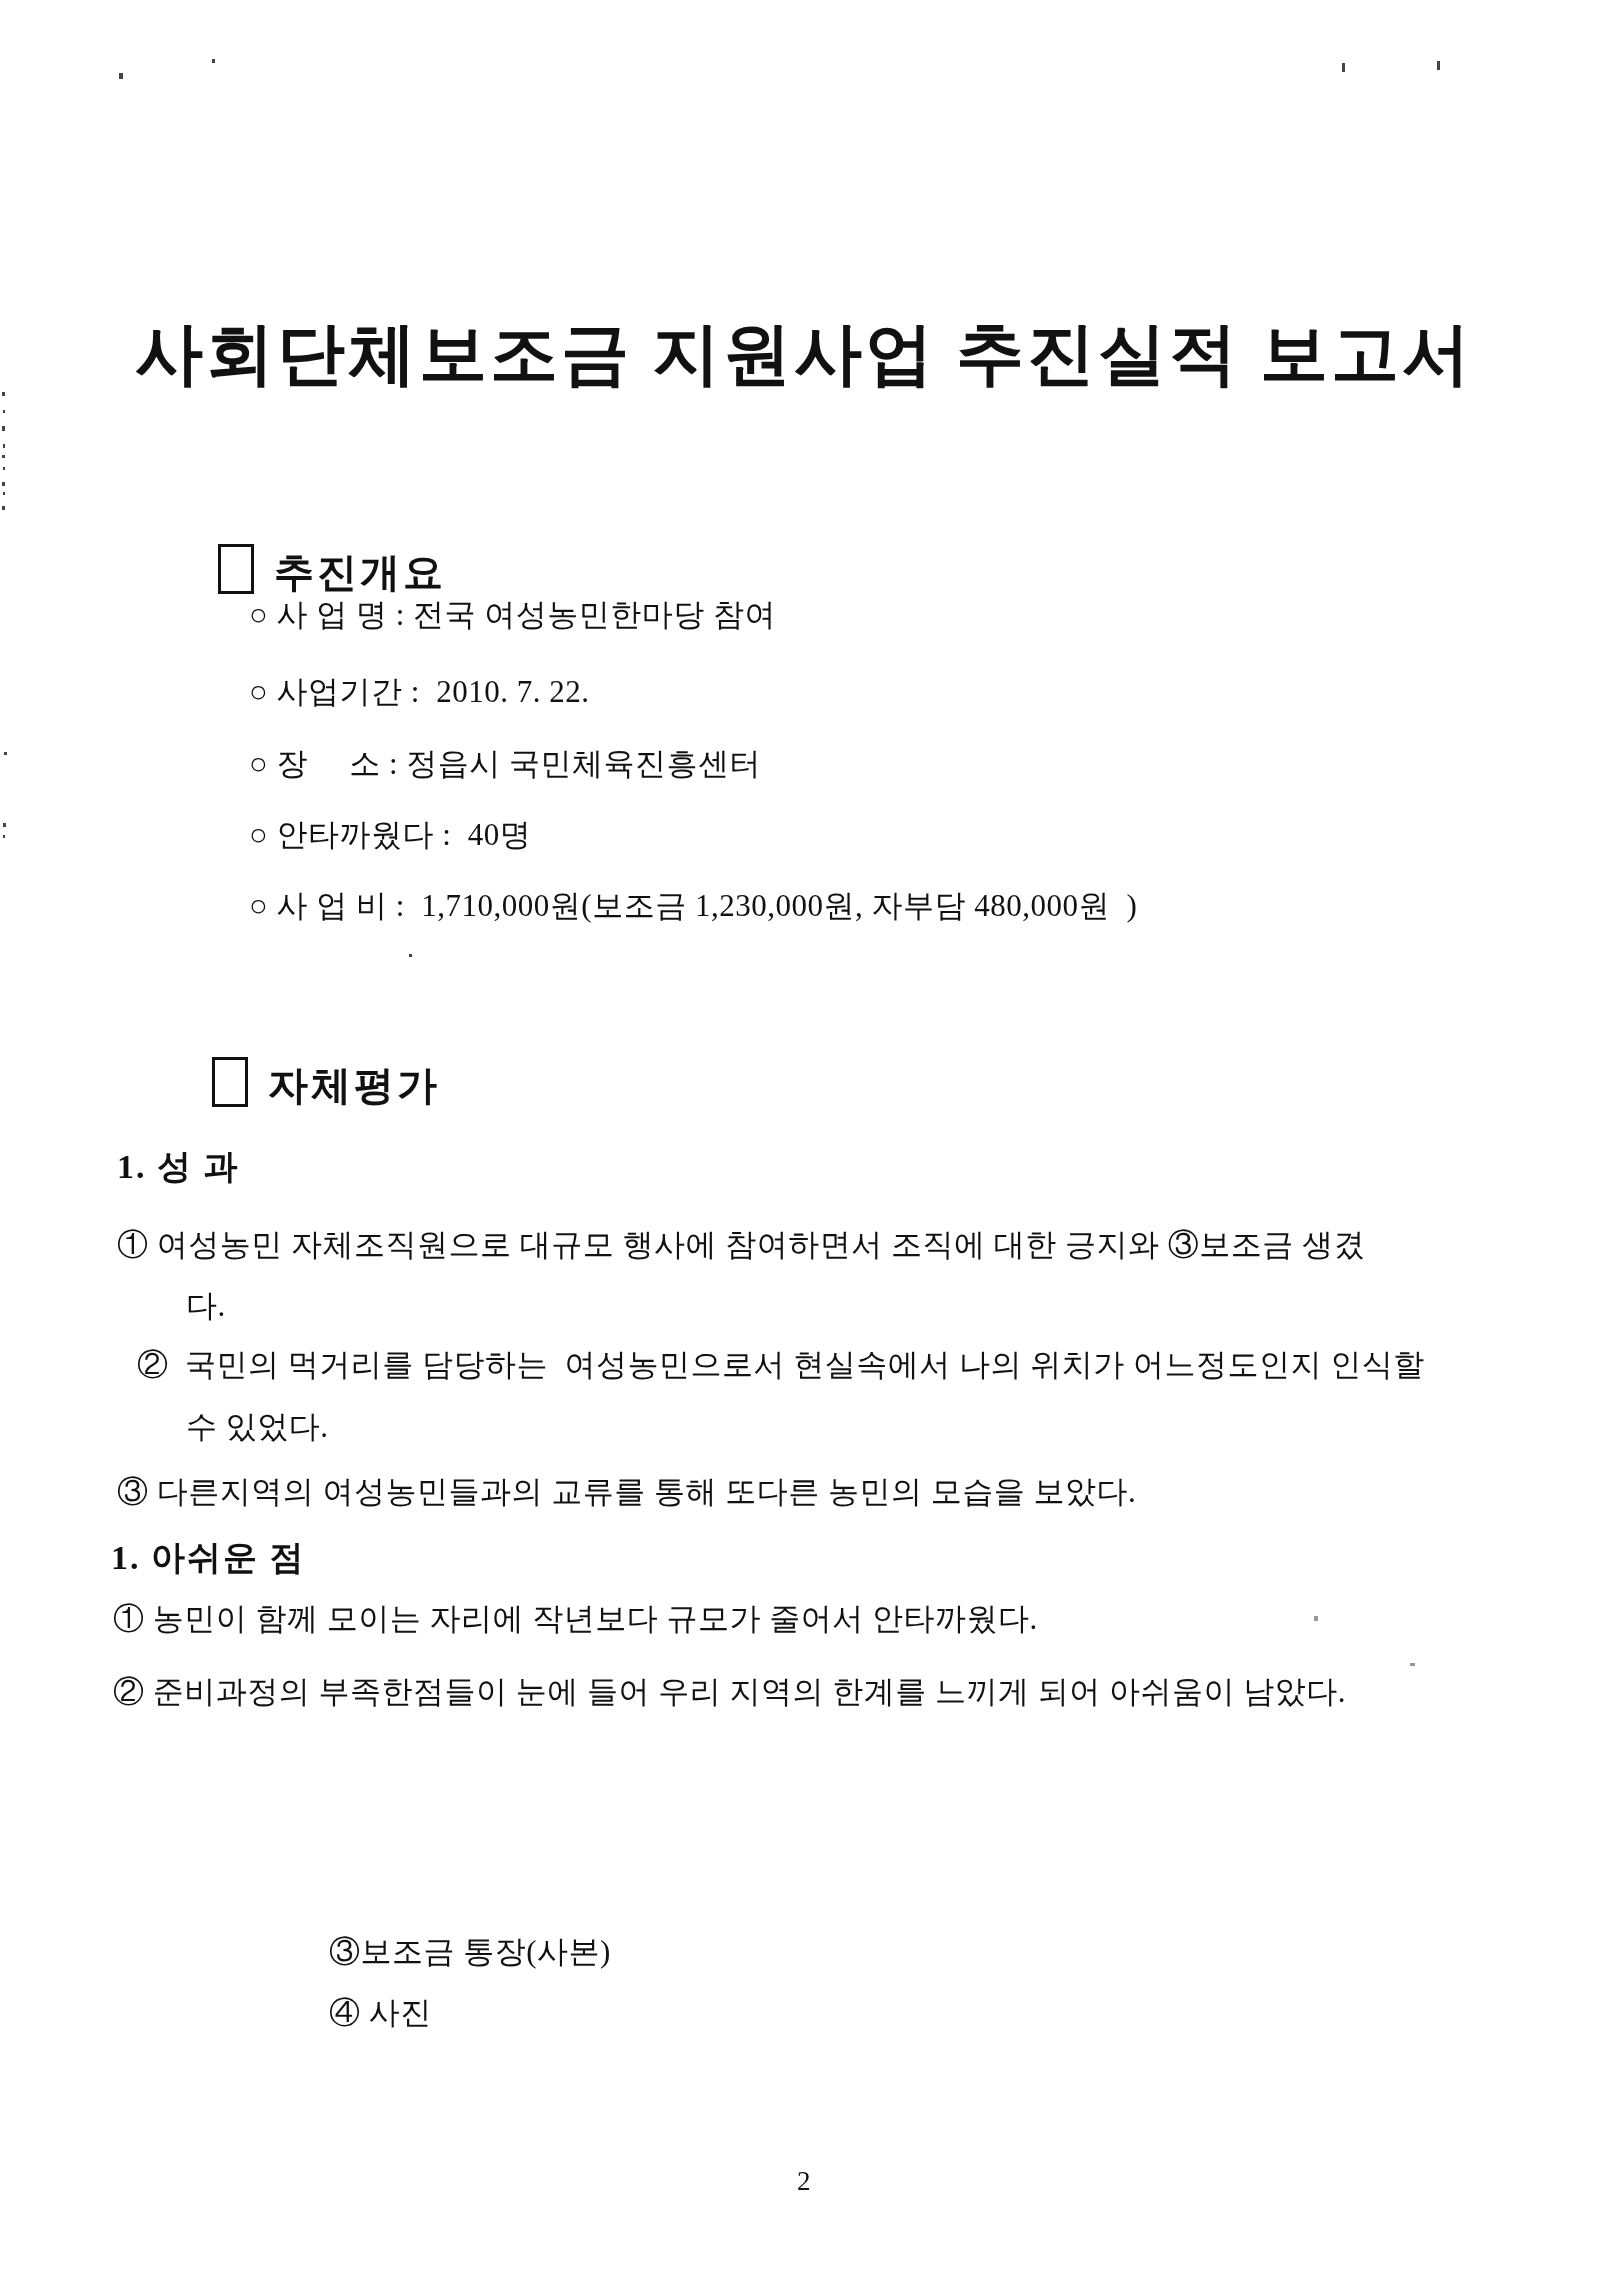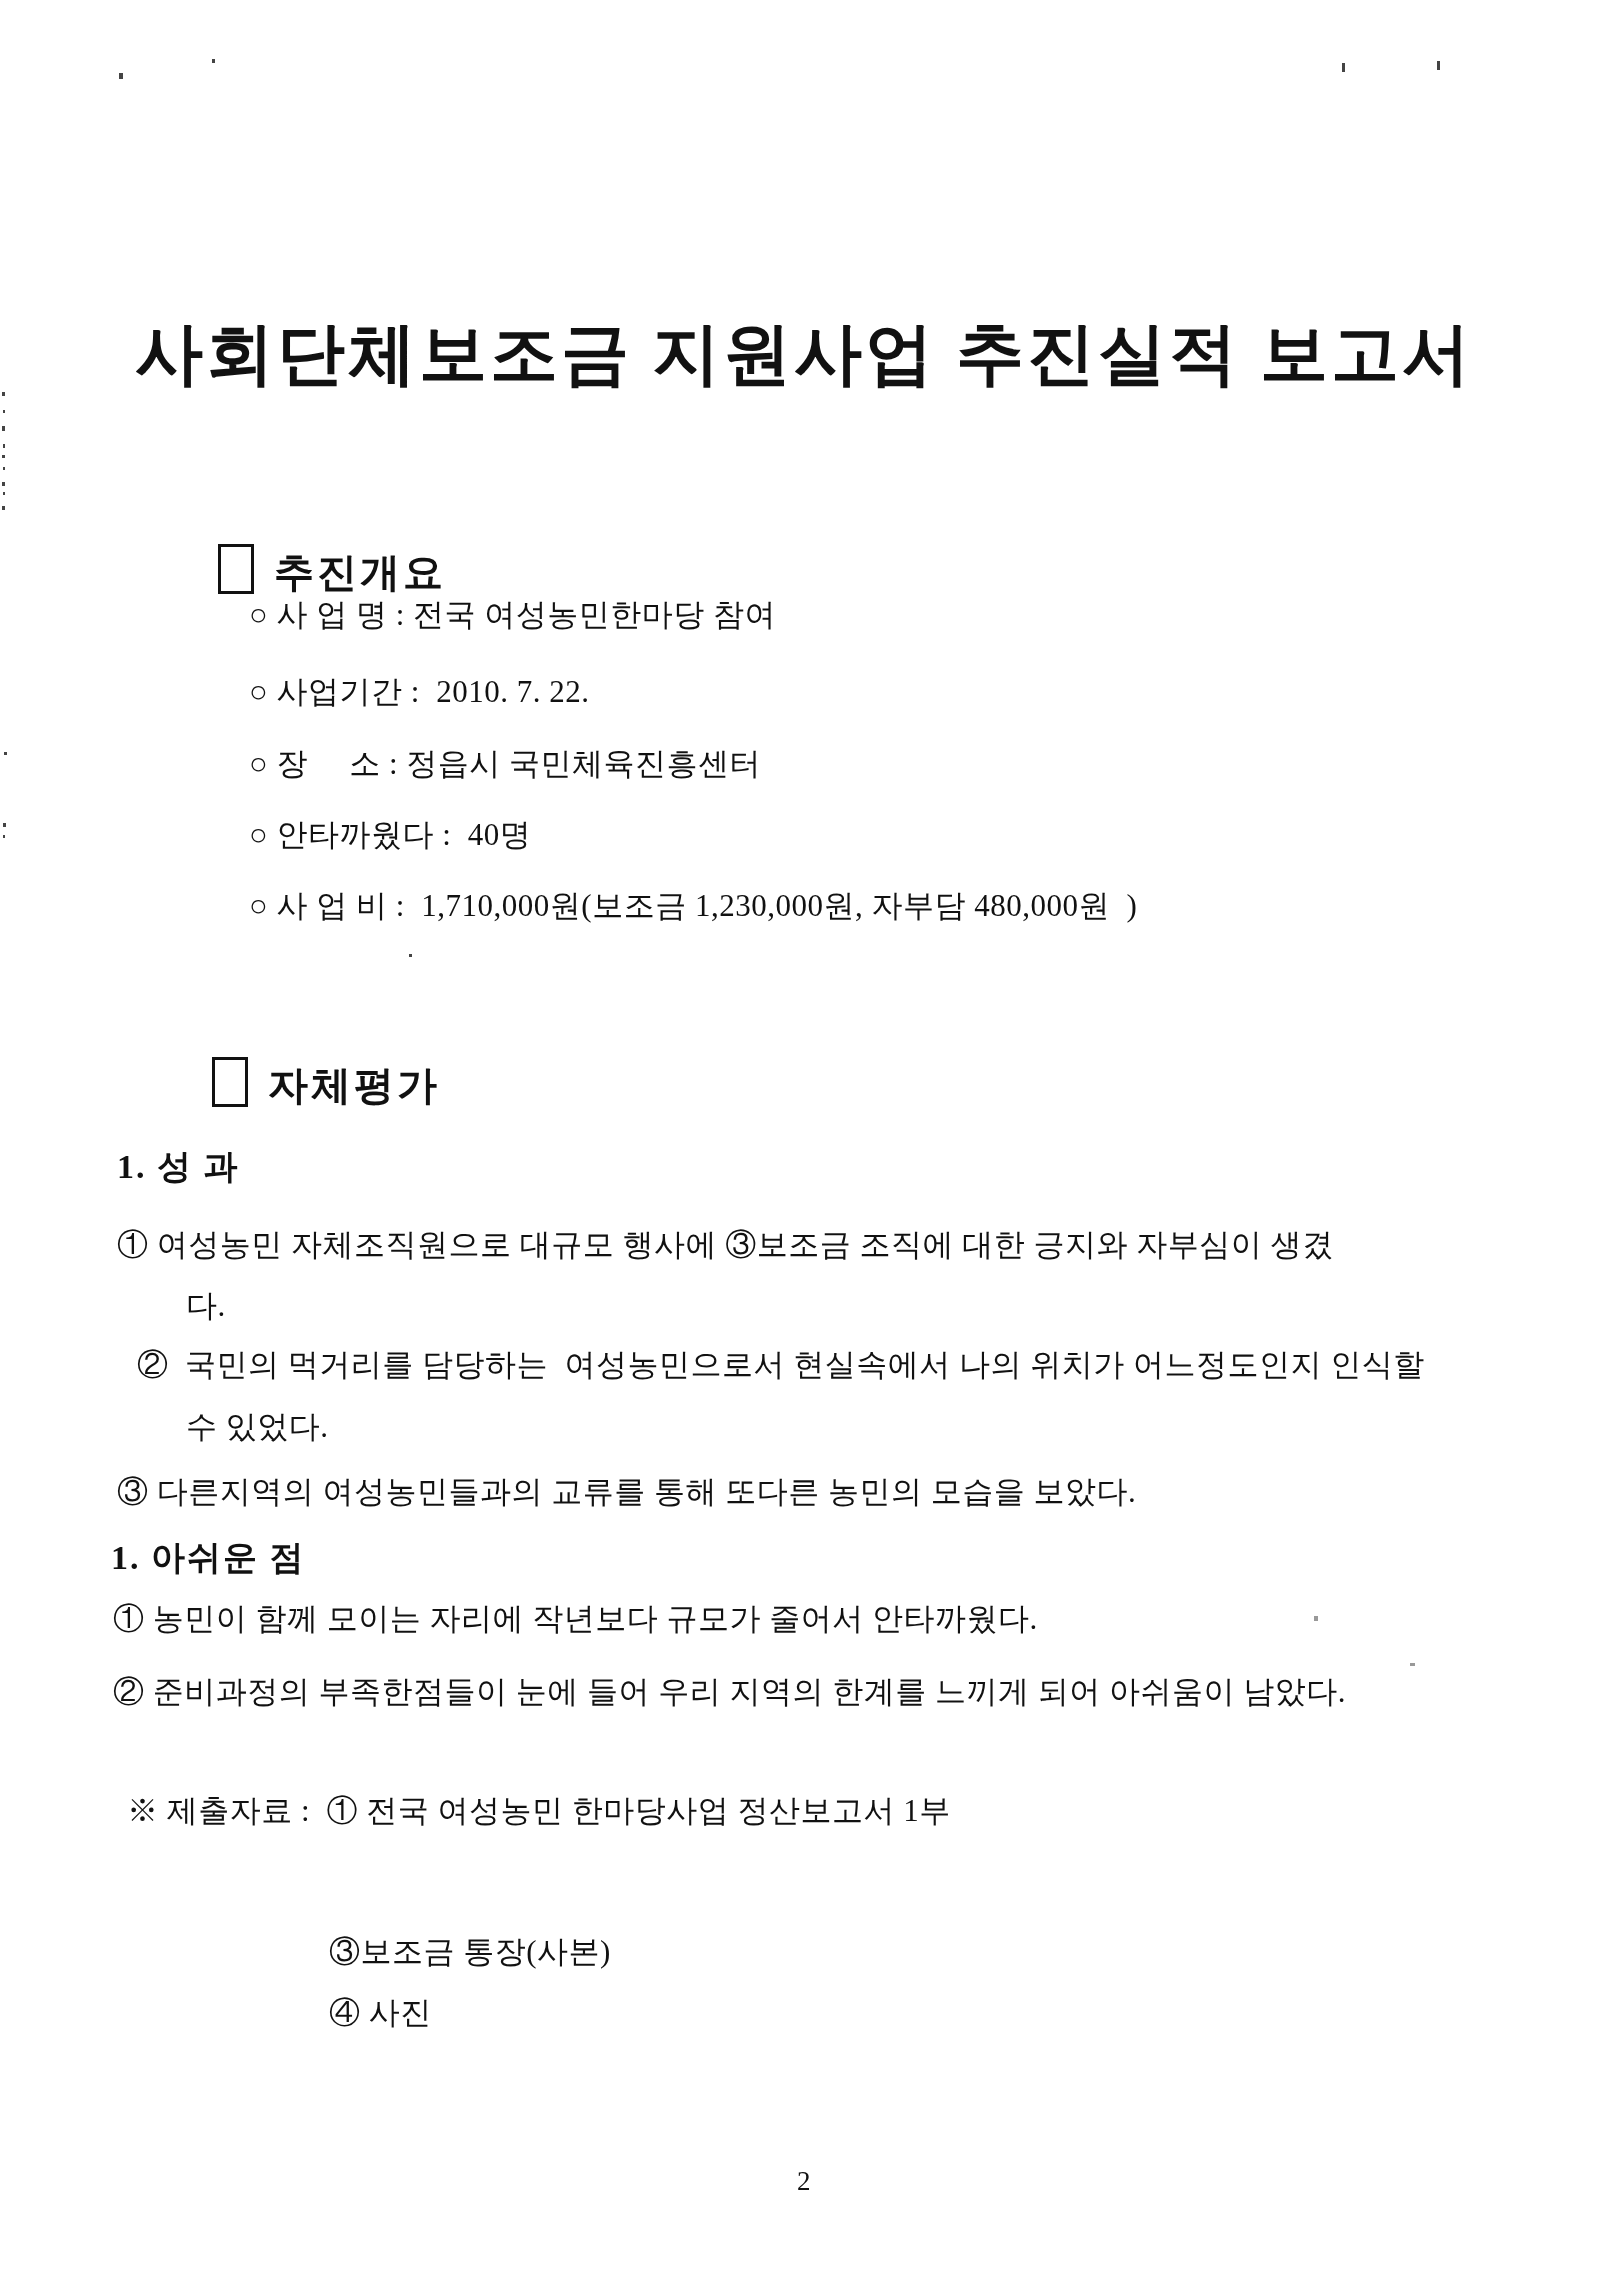--- a/index.html
+++ b/index.html
@@ -84,33 +84,32 @@
   <div class="line" style="top:743px;left:249px;">○ 장     소 : 정읍시 국민체육진흥센터</div>
   <div class="line" style="top:814px;left:249px;">○ 안타까웠다 :  40명</div>
   <div class="line" style="top:885px;left:249px;">○ 사 업 비 :  1,710,000원(보조금 1,230,000원, 자부담 480,000원  )</div>
 
   <div class="sec-heading" style="top:1010px;left:160px;">
     <span class="sq"></span><span>자체평가</span>
   </div>
 
   <div class="sub-heading" style="top:1144px;left:117px;">1. 성 과</div>
 
-  <div class="line" style="top:1224px;left:117px;">① 여성농민 자체조직원으로 대규모 행사에 ③보조금 조직에 대한 긍지와 자부심이 생겼</div>
+  <div class="line" style="top:1224px;left:117px;">① 여성농민 자체조직원으로 대규모 행사에 참여하면서 조직에 대한 긍지와 ③보조금 생겼</div>
   <div class="line" style="top:1285px;left:186px;">다.</div>
 
   <div class="line" style="top:1344px;left:117px;margin-left:20px;">②  국민의 먹거리를 담당하는  여성농민으로서 현실속에서 나의 위치가 어느정도인지 인식할</div>
   <div class="line" style="top:1406px;left:186px;">수 있었다.</div>
 
   <div class="line" style="top:1471px;left:117px;">③ 다른지역의 여성농민들과의 교류를 통해 또다른 농민의 모습을 보았다.</div>
 
   <div class="sub-heading" style="top:1535px;left:111px;">1. 아쉬운 점</div>
 
   <div class="line" style="top:1671px;left:113px;">② 준비과정의 부족한점들이 눈에 들어 우리 지역의 한계를 느끼게 되어 아쉬움이 남았다.</div>
   <div class="line" style="top:1598px;left:113px;">① 농민이 함께 모이는 자리에 작년보다 규모가 줄어서 안타까웠다.</div>
 
-  <div class="line" style="top:1790px;left:127px;">※ 제출자료 :  ① 전국 여성농민 한마당사업 정산보고서 1부</div>
   <div class="line" style="top:1931px;left:329px;">③보조금 통장(사본)</div>
   <div class="line" style="top:1992px;left:329px;">④ 사진</div>
 
   <div class="pagenum" style="top:2166px;left:797px;">2</div>
 
 </div>
 
 
 </body></html>

